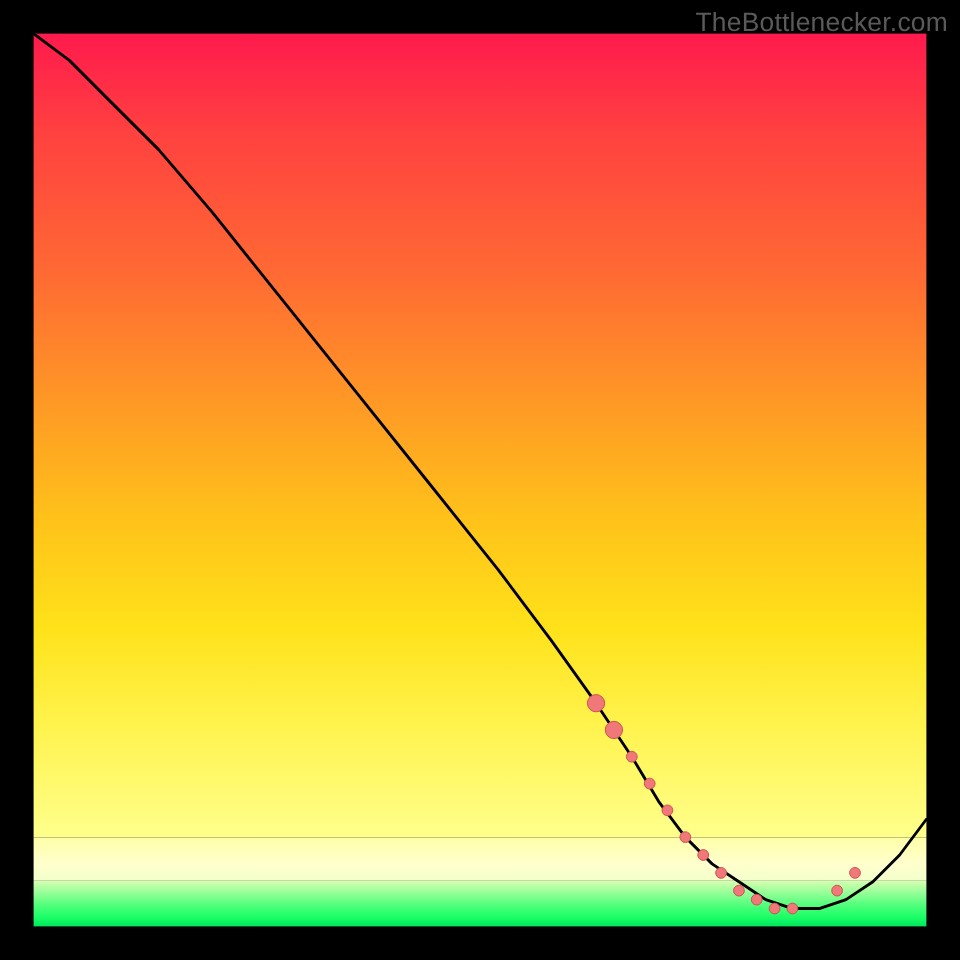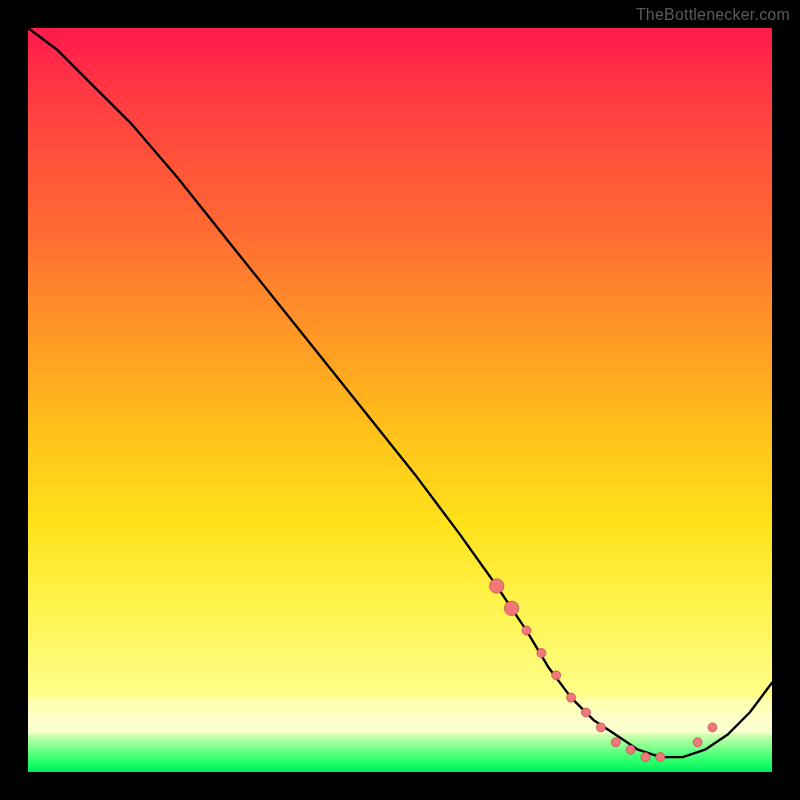--- a/index.html
+++ b/index.html
@@ -15,21 +15,21 @@
     position: relative;
     width: 800px;
     height: 800px;
     background: #000;
   }
   .watermark {
     position: absolute;
     top: 6px;
     right: 10px;
     color: #5a5a5a;
-    font-size: 16px;
+    font-size: 22px;
     font-weight: 500;
     letter-spacing: 0.2px;
     user-select: none;
   }
   .plot-area {
     position: absolute;
     left: 28px;
     top: 28px;
     width: 744px;   
     height: 744px;

